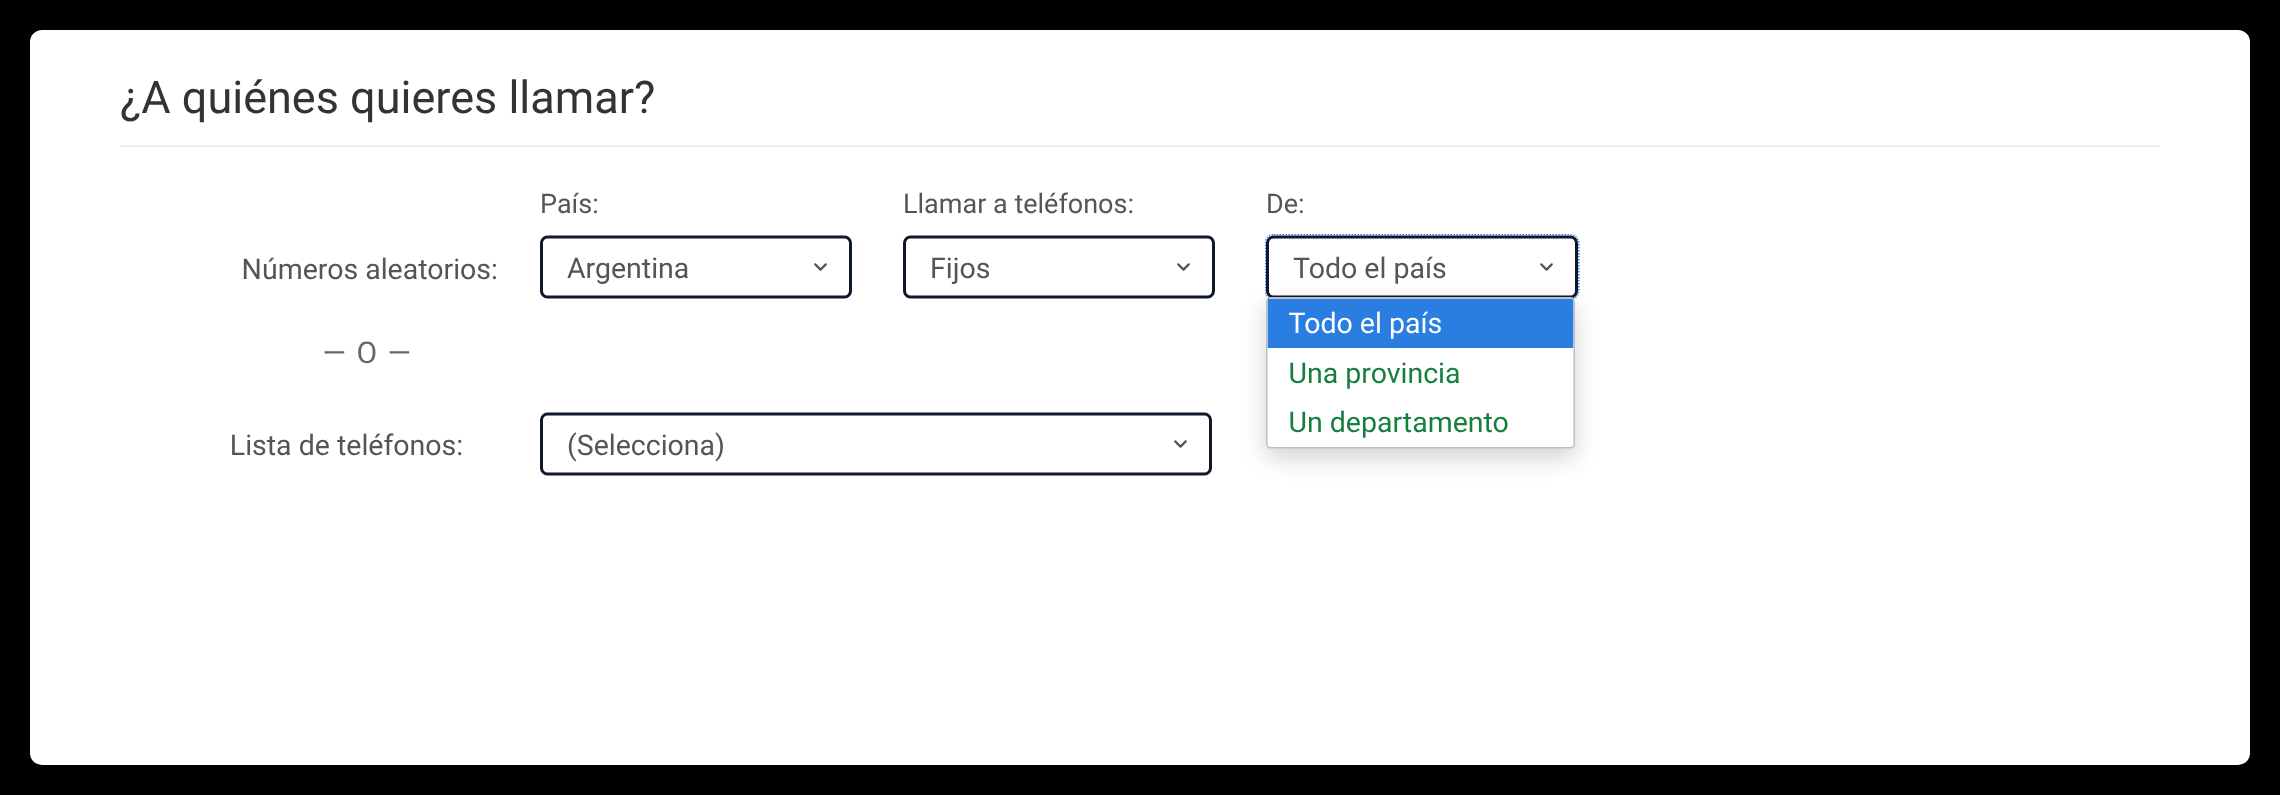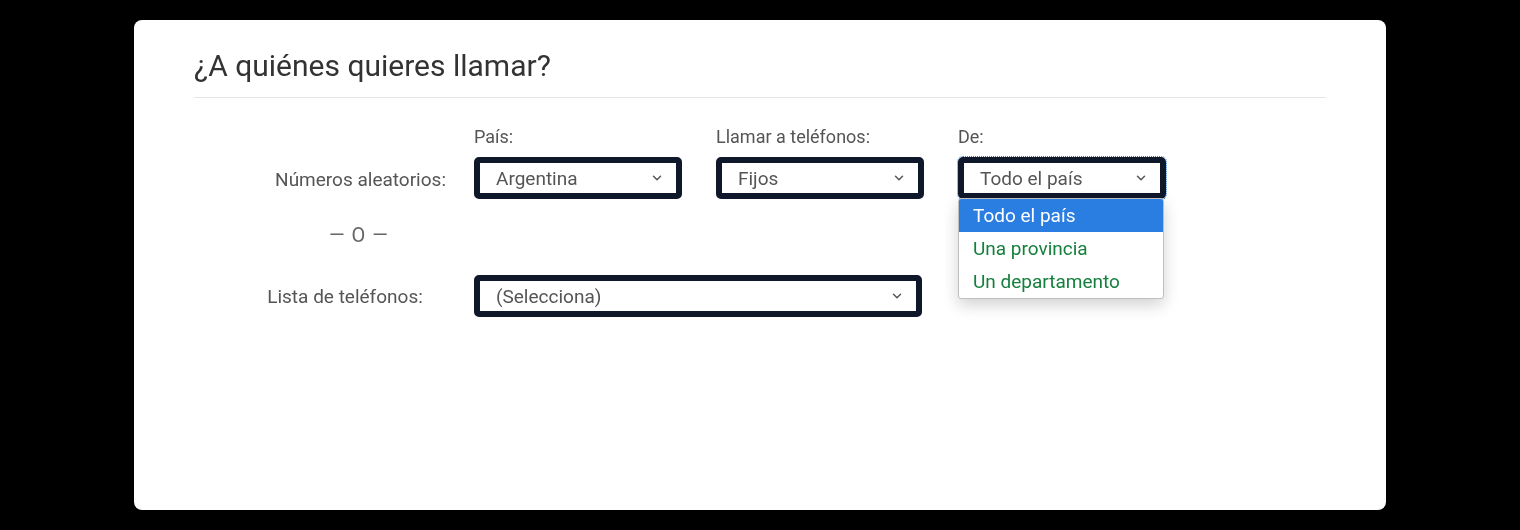--- a/index.html
+++ b/index.html
@@ -7,21 +7,21 @@
       font-family: -apple-system, BlinkMacSystemFont, "Segoe UI", Roboto, "Helvetica Neue", Arial, sans-serif;
       background: #000;
       width: 1520px;
       height: 530px;
       display: flex;
       align-items: center;
       justify-content: center;
     }
     .card {
       background: #fff;
-      width: 1252px;
+      width: 1480px;
       height: 490px;
       border-radius: 8px;
       box-shadow: 0 0 20px 10px rgba(0,0,0,0.6);
       padding: 28px 60px 40px 60px;
       position: relative;
     }
     .heading {
       font-size: 30px;
       font-weight: 400;
       color: #333;
@@ -63,21 +63,21 @@
       justify-content: space-between;
     }
     .field-group { display: flex; flex-direction: column; }
     .field-label {
       font-size: 18px;
       color: #555;
       margin-bottom: 10px;
     }
     .select-wrap {
       position: relative;
-      border: 6px solid #0f172a;
+      border: 2px solid #0f172a;
       border-radius: 5px;
       background: #fff;
       height: 42px;
       display: flex;
       align-items: center;
       padding: 0 40px 0 16px;
       font-size: 19px;
       color: #555;
       min-width: 208px;
     }

